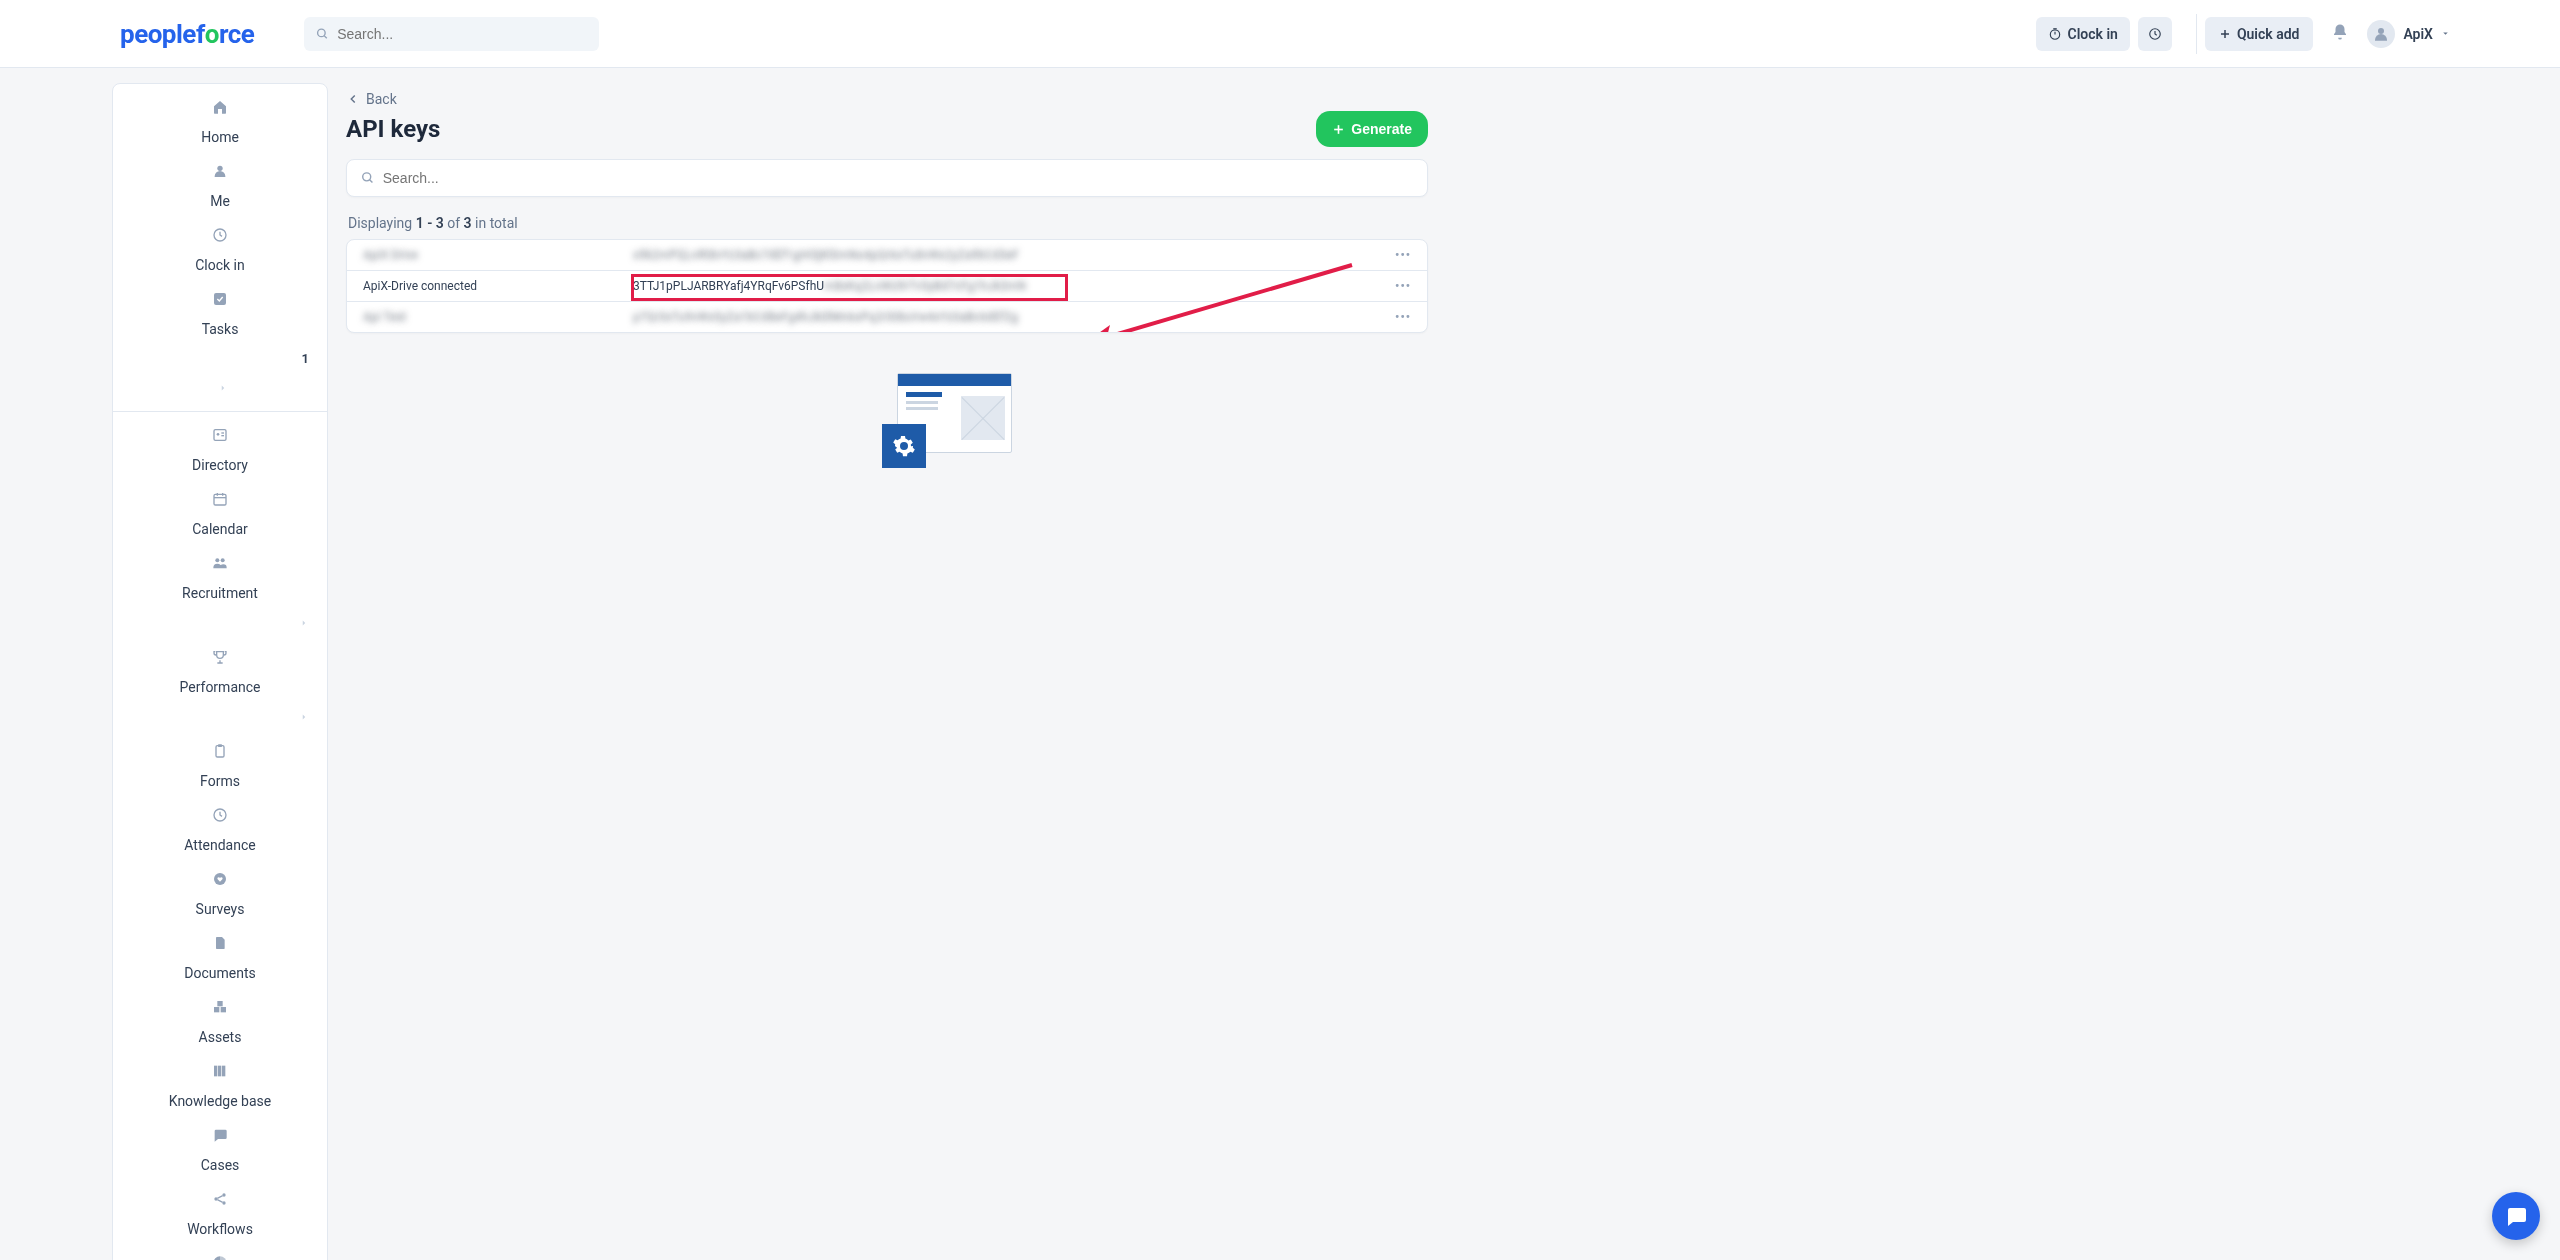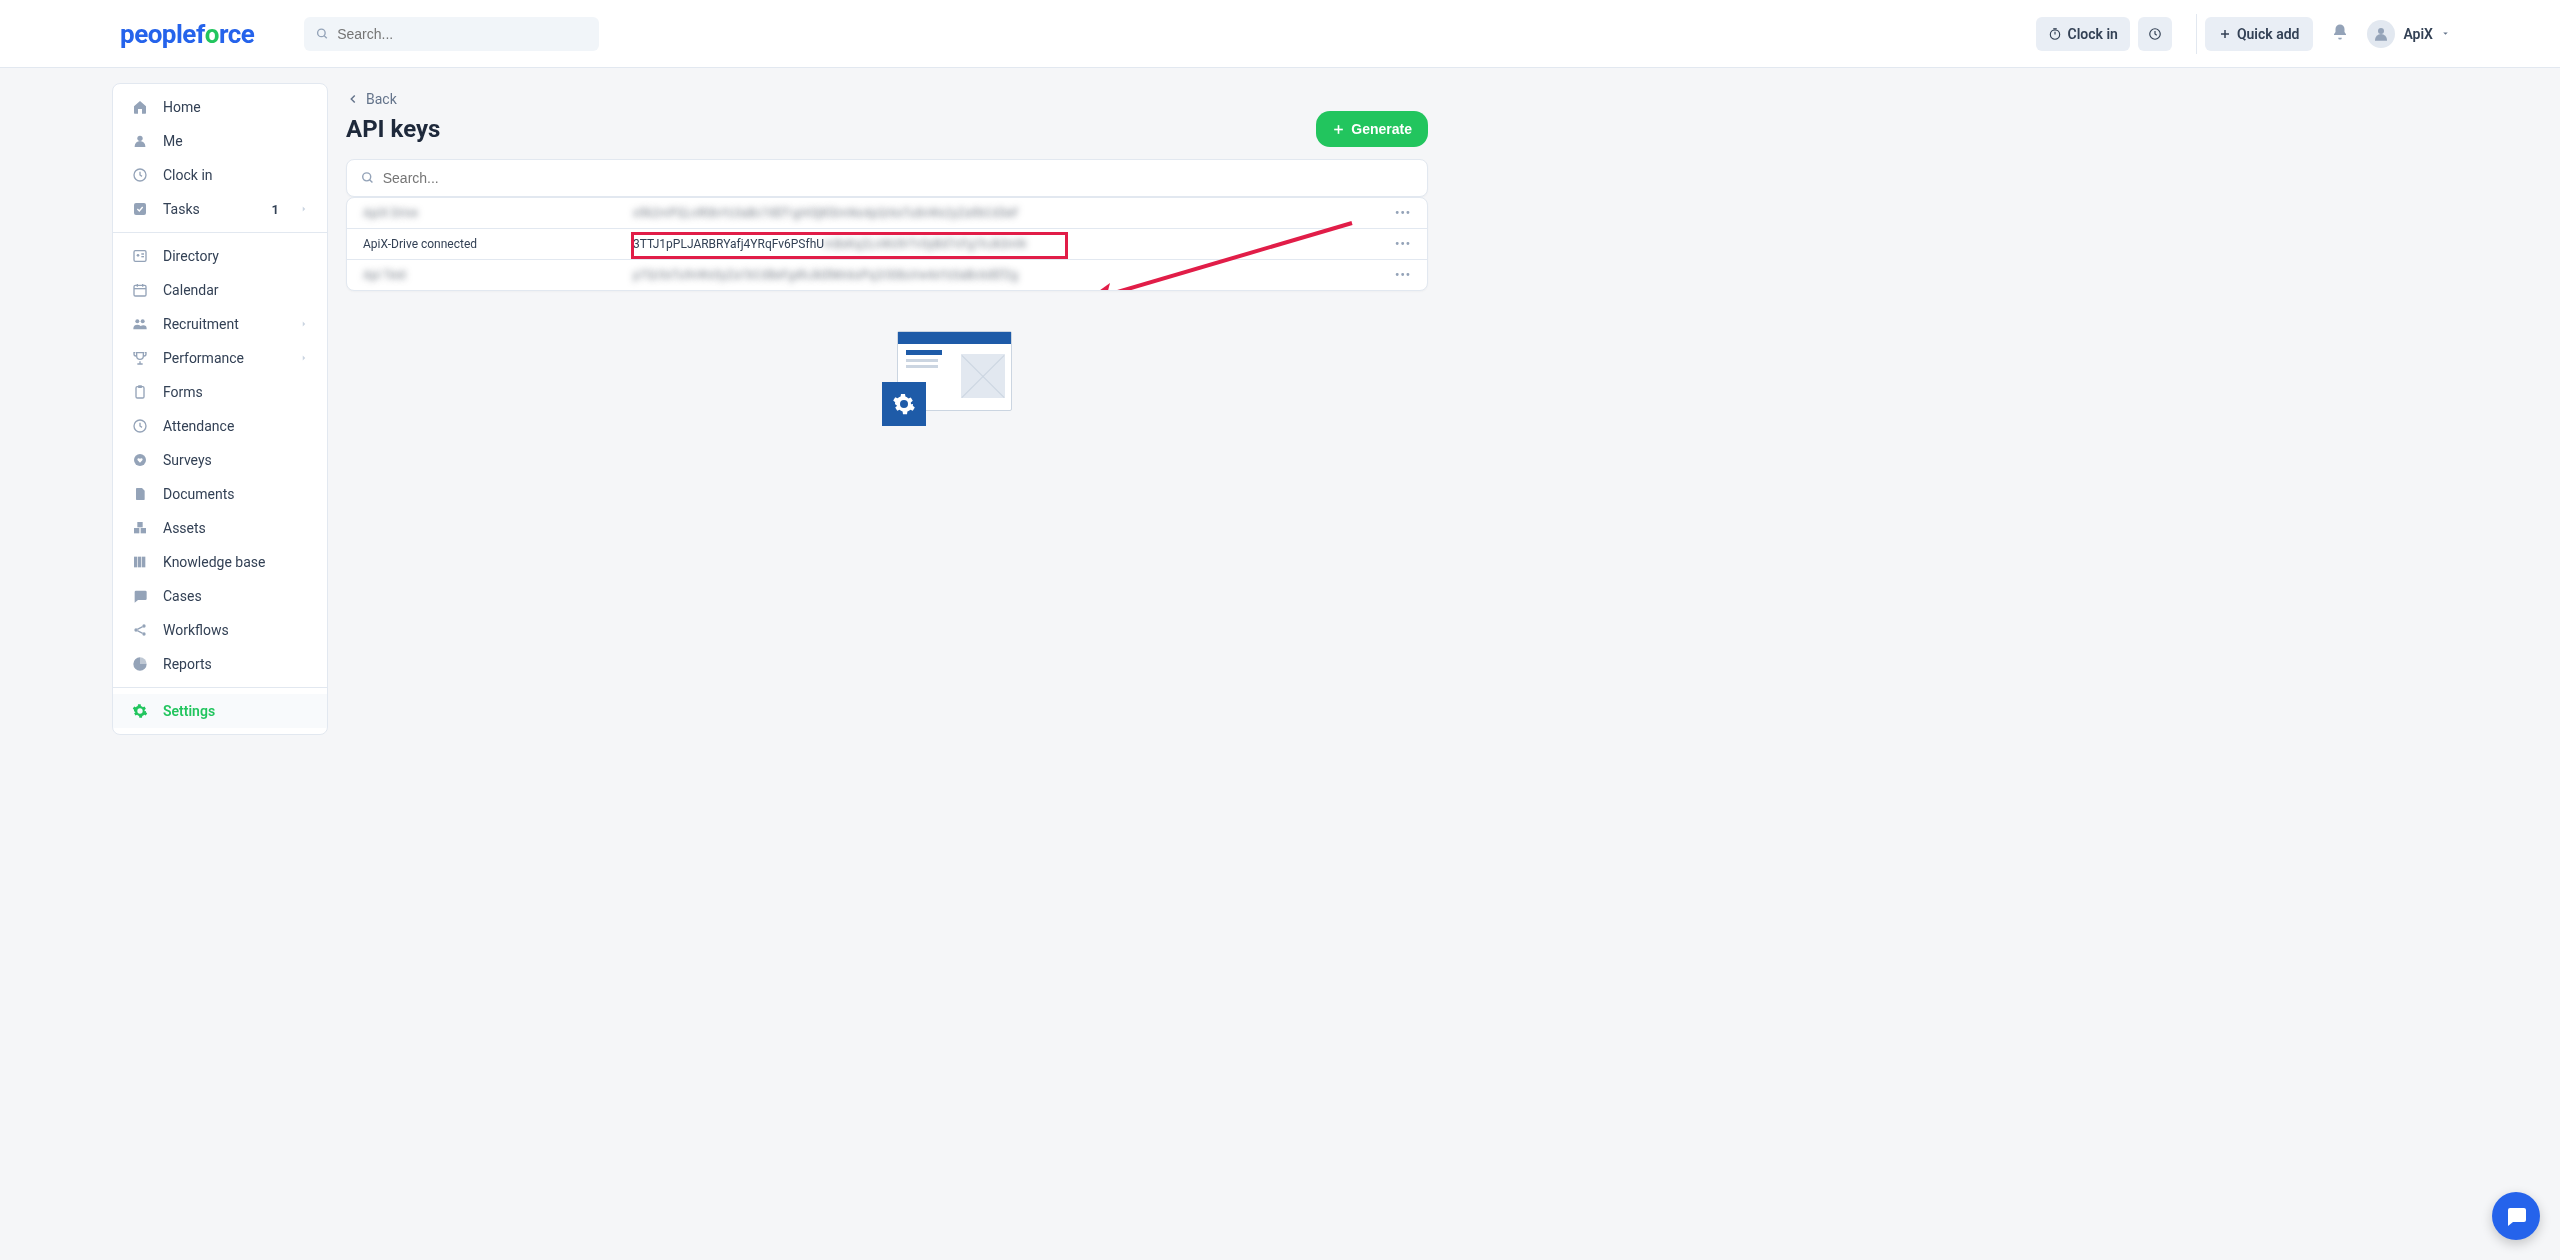--- a/index.html
+++ b/index.html
@@ -21,21 +21,21 @@
 .bell { color: #94a3b8; margin-right: 18px; cursor: pointer; }
 .user-menu { display: flex; align-items: center; gap: 8px; cursor: pointer; margin-right: 90px; }
 .avatar { width: 28px; height: 28px; border-radius: 50%; background: #e2e8f0; display: flex; align-items: center; justify-content: center; color: #94a3b8; }
 .user-name { font-size: 14px; font-weight: 600; color: #334155; }
 
 
 .container { display: flex; padding-top: 15px; }
 .sidebar { width: 216px; margin-left: 112px; background: #fff; border: 1px solid #e2e8f0; border-radius: 8px; overflow: hidden; height: fit-content; }
 .sidebar-section { padding: 6px 0; }
 .sidebar-section + .sidebar-section { border-top: 1px solid #e2e8f0; }
-.sidebar-item { display: flex; align-items: center; gap: 14px; padding: 9px 18px; font-size: 14px; color: #334155; cursor: pointer; position: relative; }
+.sidebar-item { display: flex; align-items: center; gap: 14px; padding: 9px 18px; font-size: 14px; color: #334155; cursor: pointer; position: relative; flex-direction: column; }
 .sidebar-item.active { color: #22c55e; font-weight: 600; background: #f8fafc; }
 .sidebar-item .icon { width: 18px; display: flex; justify-content: center; color: #94a3b8; }
 .sidebar-item.active .icon { color: #22c55e; }
 .sidebar-item .badge { margin-left: auto; font-size: 13px; font-weight: 600; color: #334155; }
 .sidebar-item .chevron { margin-left: auto; color: #cbd5e1; }
 .sidebar-item .badge + .chevron { margin-left: 6px; }
 
 
 .main { flex: 1; padding: 0 18px 40px 18px; max-width: 1118px; }
 .back-link { display: inline-flex; align-items: center; gap: 6px; color: #64748b; font-size: 14px; cursor: pointer; margin: 8px 0 4px 0; }
@@ -342,20 +342,23 @@
           </svg>
         <span>Generate</span>
       </button>
     </div>
     <div class="search-box">
       <svg width="14" height="14" viewBox="0 0 24 24" fill="none" stroke="#94a3b8" stroke-width="2.5">
           <circle cx="10" cy="10" r="7"></circle>
           <line x1="20" y1="20" x2="15" y2="15"></line>
         </svg>
       <input placeholder="Search..." style="">
+    </div>
+    <div class="display-text">
+      <span>Displaying </span><b>1 - 3</b><span> of </span><b>3</b><span> in total</span>
     </div>
 
     <div class="table" style="position: relative;">
       <div id="table-body">
           <div class="table-row">
             <div class="col-name blurred">ApiX Drive</div>
             <div class="col-token blurred">x9k2mPQLnRt8vYz3aBc7dEf1gHi5jKl0mNo4pQr6sTu8vWx2yZa9bCd3eF</div>
             <div class="col-actions"><span class="row-menu">•••</span></div>
           </div>
           <div class="table-row">

